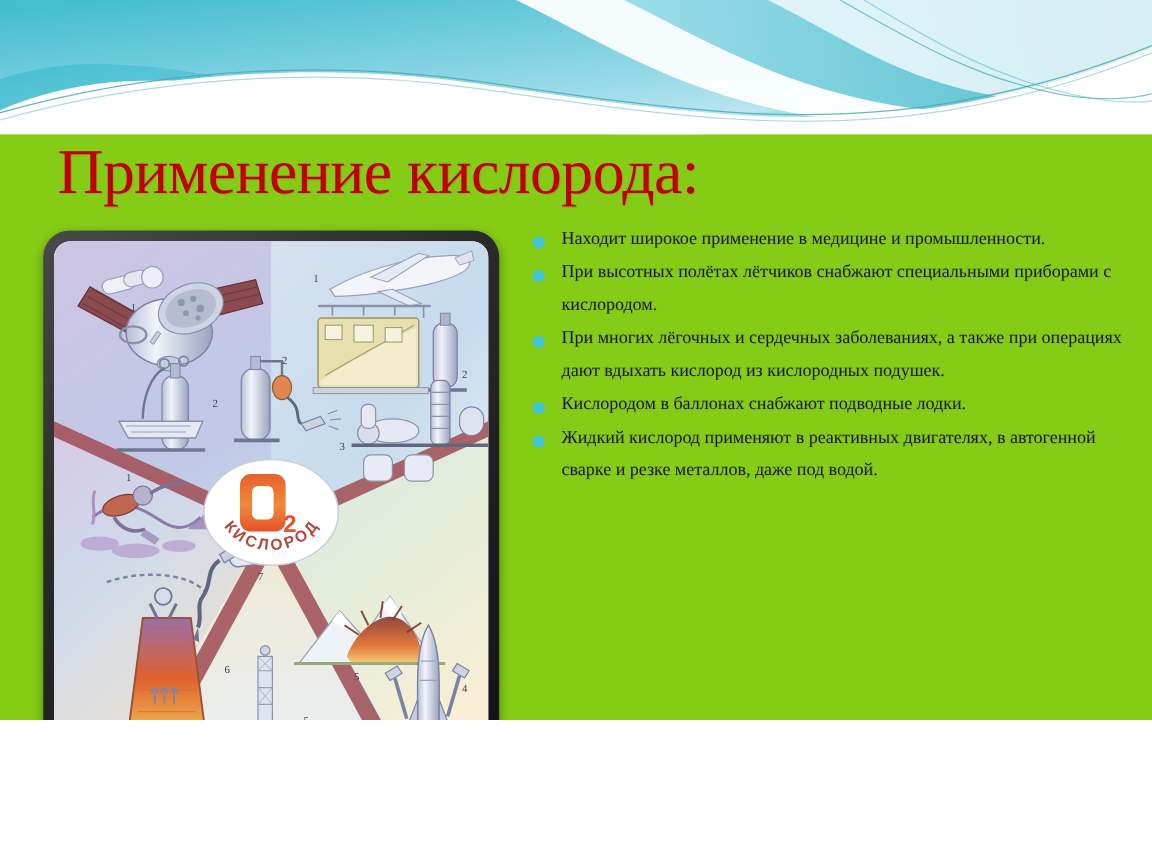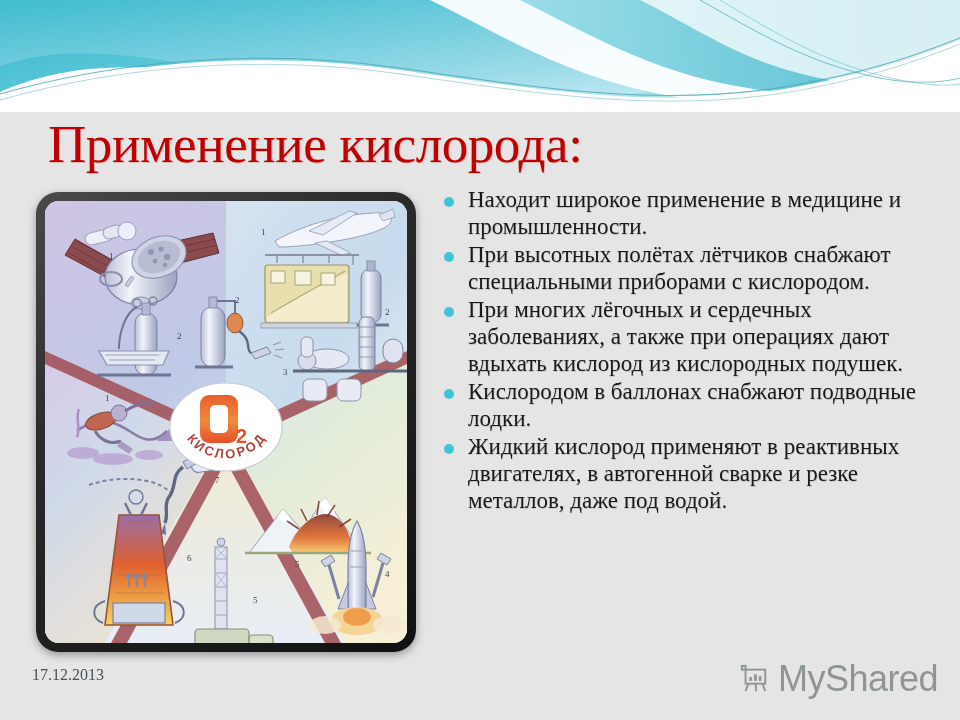--- a/index.html
+++ b/index.html
@@ -3,23 +3,23 @@
 <meta charset="utf-8">
 <style>
   html, body {
     margin: 0;
     padding: 0;
     background: #ffffff;
   }
   .slide {
     position: relative;
     width: 960px;
-    height: 720px;
+    height: 600px;
     overflow: hidden;
-    background: #e5e5e5;
+    background: #84cc16;
     font-family: "Liberation Serif", serif;
   }
 
   
   .header-deco {
     position: absolute;
     top: 0; left: 0;
     width: 960px;
     height: 112px;
     overflow: hidden;
@@ -101,21 +101,21 @@
     height: 10px;
     border-radius: 50%;
     background: #41C4D8;
     margin-top: 11px;
     margin-right: 14px;
   }
   .bullet-text {
     flex: 1 1 auto;
     color: #1a1a1a;
     font-family: "Liberation Serif", serif;
-    font-size: 23px;
+    font-size: 15px;
     line-height: 27px;
     text-shadow: 0.6px 0.6px 0 rgba(120,120,130,0.28);
   }
 
   
   .date-stamp {
     position: absolute;
     left: 32px;
     top: 666px;
     font-family: "Liberation Serif", serif;

